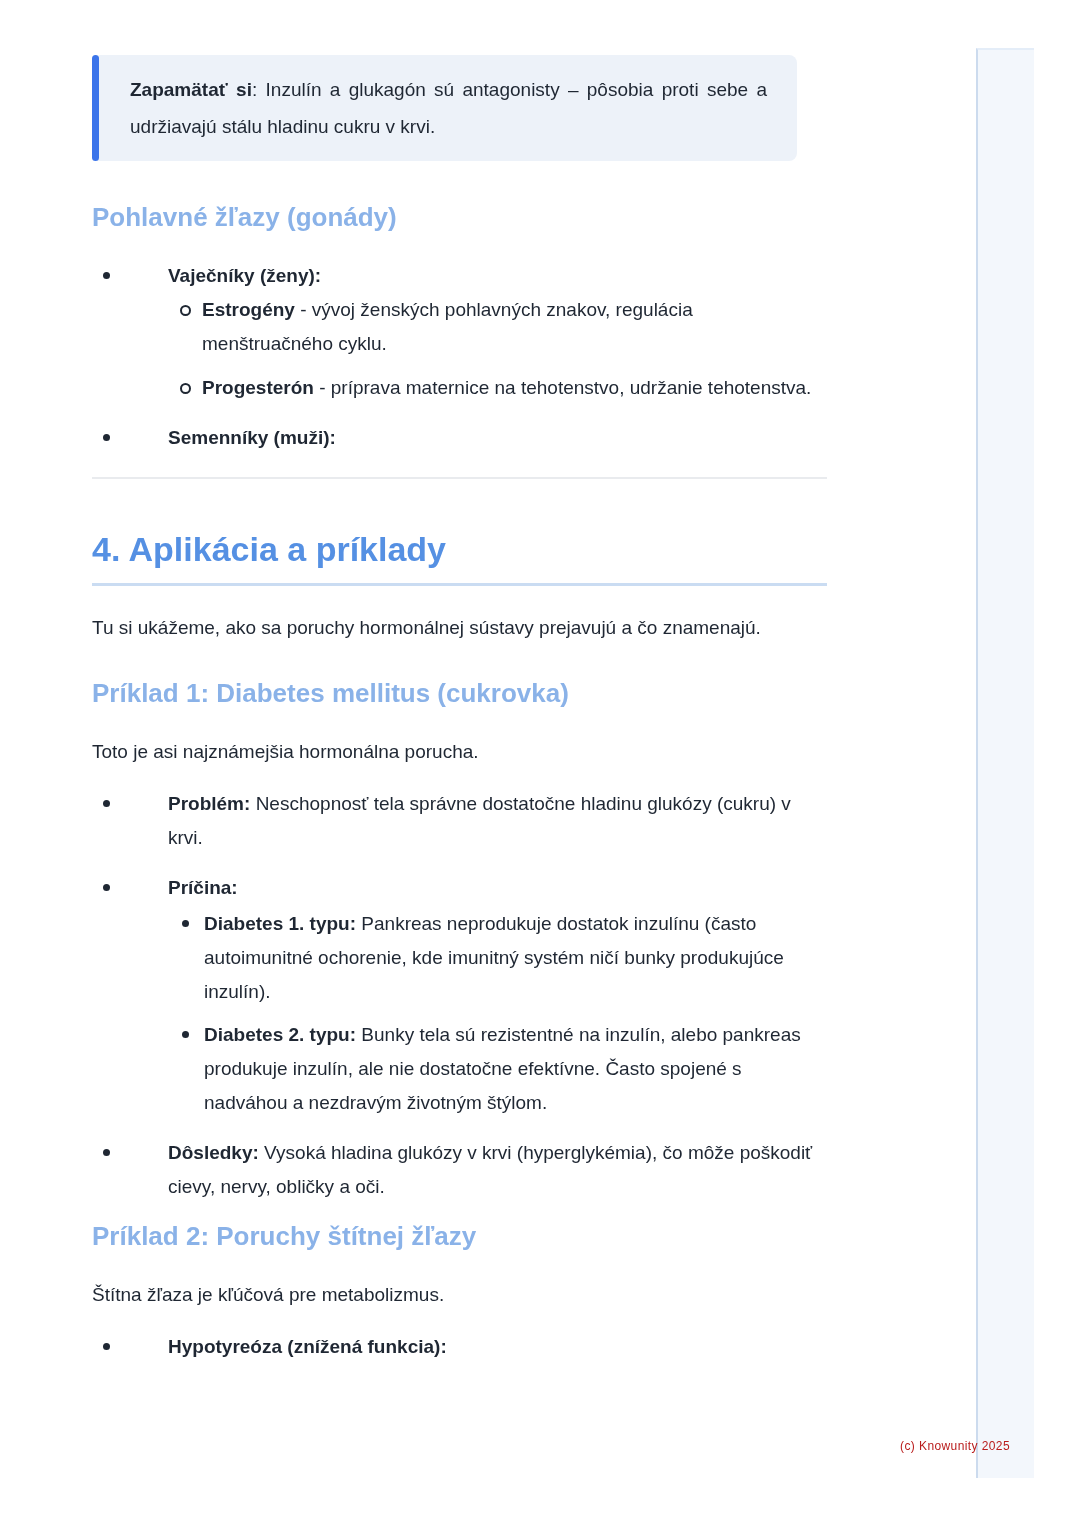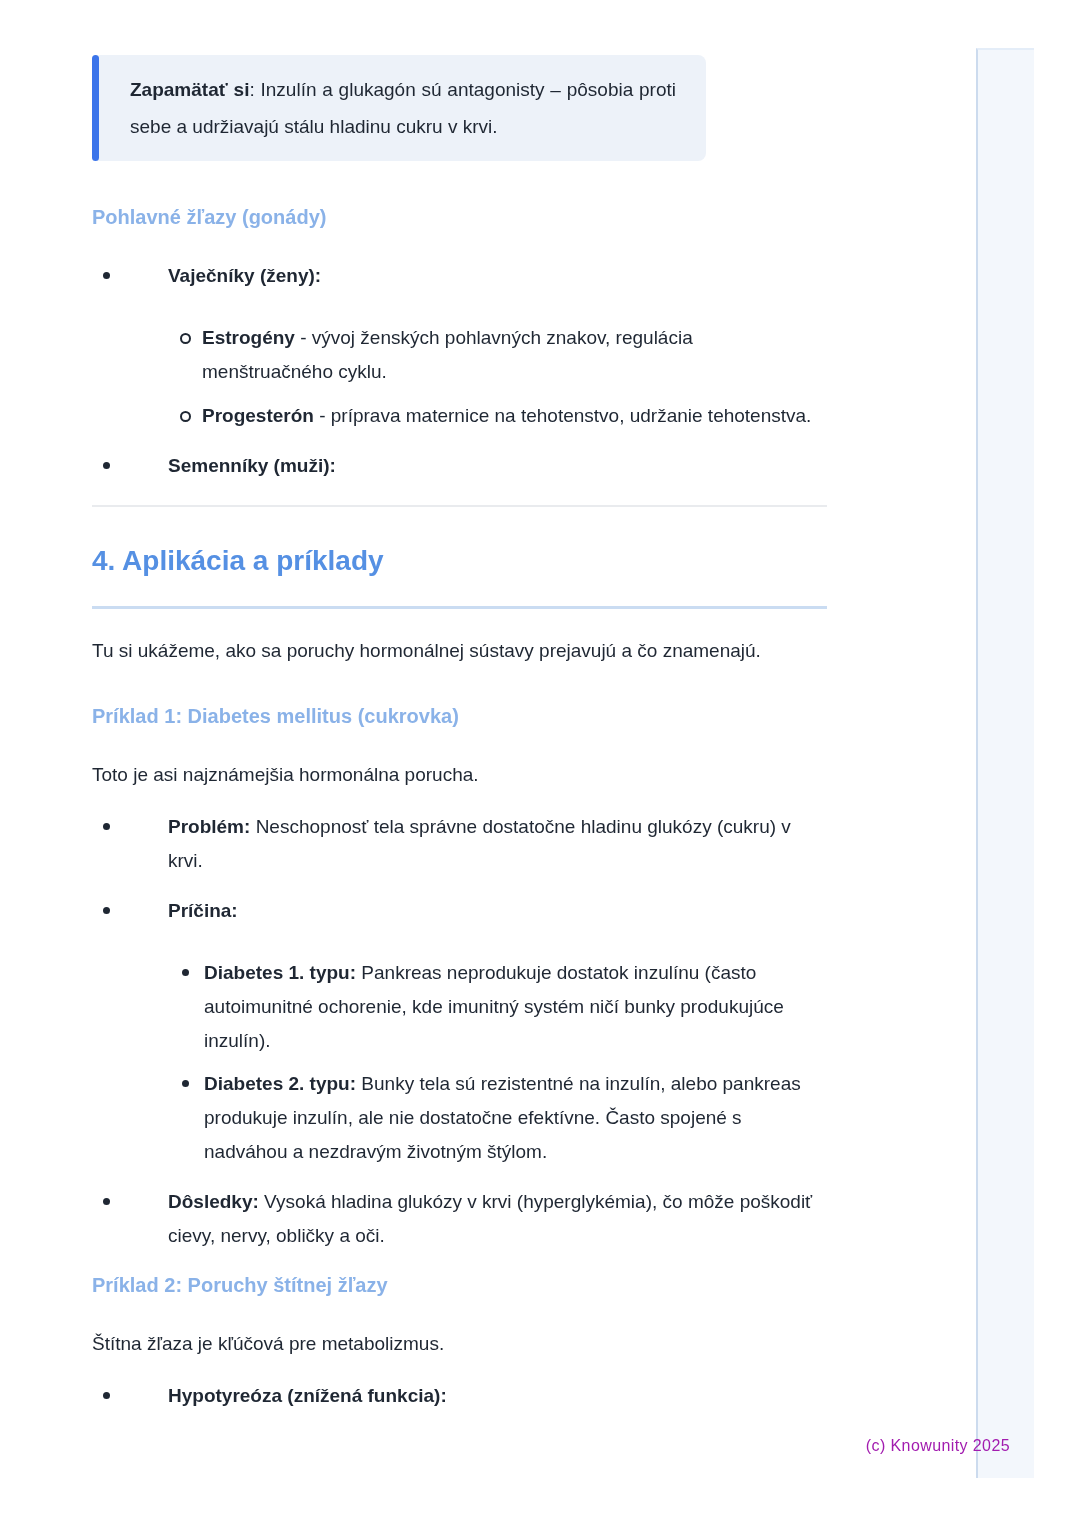--- a/index.html
+++ b/index.html
@@ -23,21 +23,21 @@
   }
   .content {
     position: absolute;
     left: 92px; top: 55px;
     width: 735px;
     z-index: 1;
   }
   
   .callout {
     position: relative;
-    width: 614px;
+    width: 705px;
     background: #edf2f9;
     border-radius: 8px;
     padding: 16px 30px 16px 38px;
     box-sizing: border-box;
   }
   .callout-bar {
     position: absolute;
     left: 0; top: 0; bottom: 0;
     width: 7px;
     border-radius: 8px;
@@ -45,51 +45,51 @@
   }
   .callout-text {
     margin: 0;
     font-size: 19px;
     line-height: 37px;
     text-align: justify;
   }
   
   .h-light {
     margin: 40px 0 26px 0;
-    font-size: 20px;
+    font-size: 26px;
     line-height: 32px;
     font-weight: 700;
     color: #8ab2e8;
   }
   .h-strong {
-    margin: 32px 0 0 0;
-    font-size: 28px;
+    margin: 48px 0 0 0;
+    font-size: 34px;
     line-height: 44px;
     font-weight: 700;
     color: #5590e3;
     border-bottom: 3px solid #cadcf2;
-    padding-bottom: 23px;
+    padding-bottom: 12px;
   }
   .divider {
     border: none;
     border-top: 2px solid #e9ebee;
     margin: 22px 0 0 0;
     width: 735px;
   }
   p.body-text {
     margin: 25px 0 0 0;
     font-size: 19px;
     line-height: 34px;
   }
   
   ul.blist { list-style: none; margin: 0; padding: 0; }
   ul.l1 { margin-top: 18px; }
   ul.l1 > li { display: flex; align-items: flex-start; gap: 40px; }
   ul.l1 > li + li { margin-top: 16px; }
-  ul.l2 > li { display: flex; align-items: flex-start; margin-top: 28px; }
+  ul.l2 > li { display: flex; align-items: flex-start; }
   ul.l2 > li + li { margin-top: 9px; }
   .li-body { flex: 1 1 auto; min-width: 0; }
   .li-body p { margin: 0; font-size: 19px; line-height: 34px; }
   .marker { flex: 0 0 auto; display: block; }
   .marker.disc {
     width: 7px; height: 7px; border-radius: 50%;
     background: #1f2733;
     margin: 13px 18px 0 11px;
   }
   .marker.ring {
@@ -104,23 +104,23 @@
   
   .gonads-list ul.l2 > li + li { margin-top: 10px; }
   .diabetes-list > li + li { margin-top: 8px; }
   .diabetes-list ul.l2 { margin-top: 2px; }
   .example1-title { margin-top: 32px; }
   .example2-title { margin-top: 16px; }
   .footer-copyright {
     position: absolute;
     top: 1436px;
     right: 70px;
-    font-size: 16px;
+    font-size: 12px;
     line-height: 20px;
-    color: #a21caf;
+    color: #b91c1c;
     letter-spacing: 0.4px;
     z-index: 2;
   }
 </style>
 </head>
 <body>
 
 <div class="page-side-strip"></div>
 
 <div class="content">

